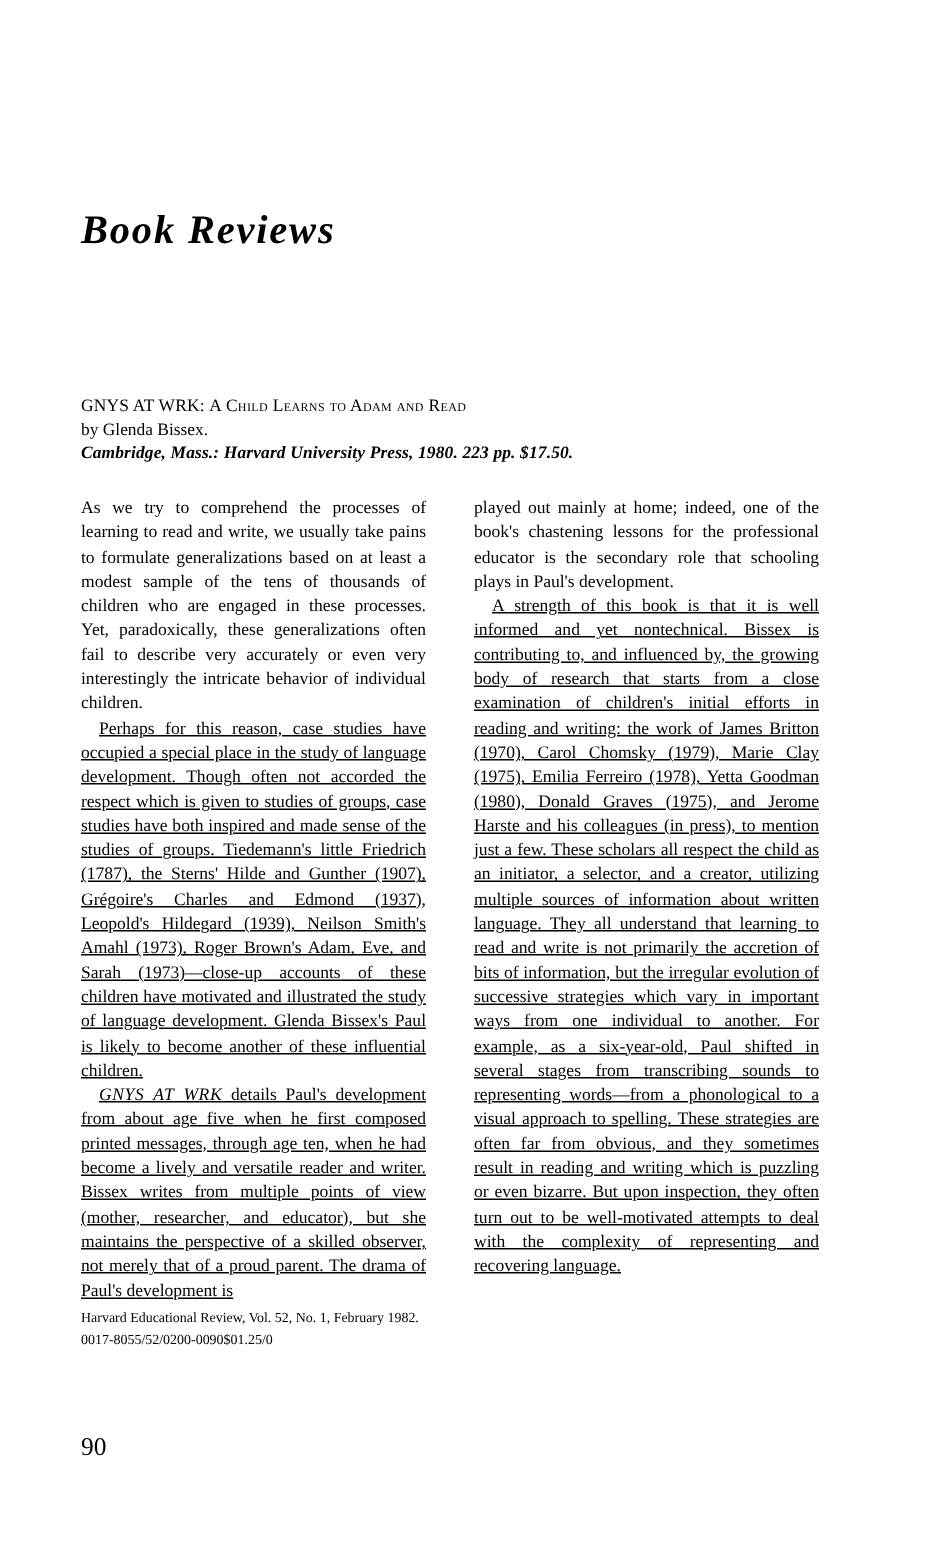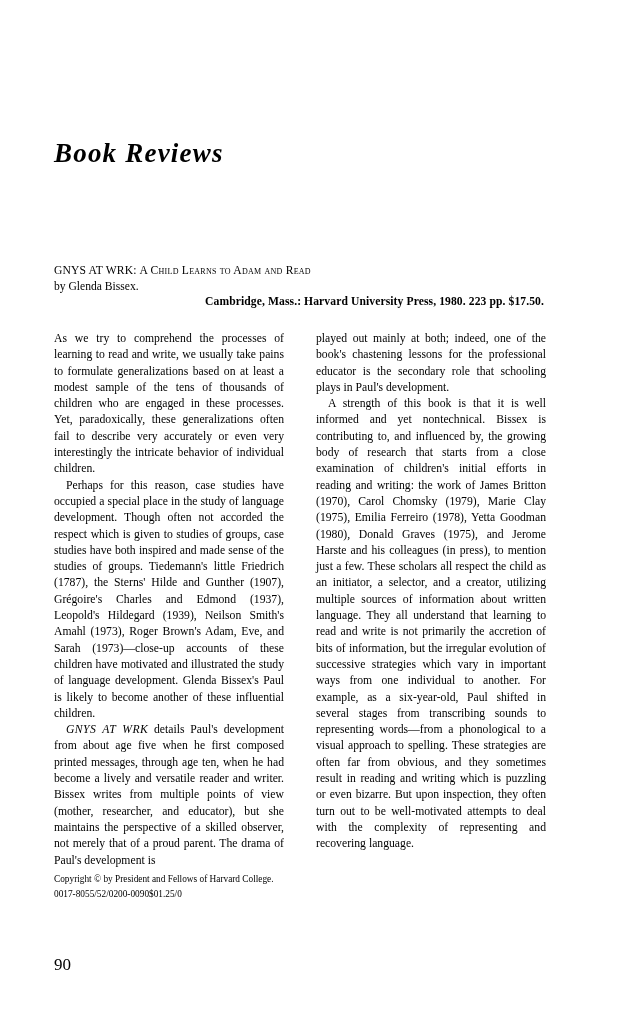--- a/index.html
+++ b/index.html
@@ -58,24 +58,24 @@
     text-align: center;
   }
   .book-title-smallcaps {
     font-variant: small-caps;
     letter-spacing: 0.25px;
   }
   .book-author {
     white-space: nowrap;
   }
   .book-imprint {
+    font-style: italic;
     font-weight: 700;
     white-space: nowrap;
     letter-spacing: 0.1px;
-    text-align: right;
   }
 
   
   .columns {
     position: absolute;
     left: 54px;
     top: 327px;
     width: 492px;
     display: flex;
     justify-content: space-between;
@@ -87,20 +87,21 @@
     text-align: justify;
     text-justify: inter-word;
     hyphens: none;
   }
   .col p {
     margin: 0;
     text-indent: 0;
   }
   .col p.indent {
     text-indent: 12px;
+    text-decoration: underline;
   }
   .col p .ital {
     font-style: italic;
     letter-spacing: 0.4px;
     margin-top: 28px;
   }
 
   
   .footnote {
     position: absolute;
@@ -139,25 +140,25 @@
     <div class="book-imprint">Cambridge, Mass.: Harvard University Press, 1980. 223 pp. $17.50.</div>
   </div>
 
   <div class="columns">
     <div class="col" id="left-col">
         <p>As we try to comprehend the processes of learning to read and write, we usually take pains to formulate generalizations based on at least a modest sample of the tens of thousands of children who are engaged in these processes. Yet, paradoxically, these generalizations often fail to describe very accurately or even very interestingly the intricate behavior of individual children.</p>
         <p class="indent">Perhaps for this reason, case studies have occupied a special place in the study of language development. Though often not accorded the respect which is given to studies of groups, case studies have both inspired and made sense of the studies of groups. Tiedemann's little Friedrich (1787), the Sterns' Hilde and Gunther (1907), Grégoire's Charles and Edmond (1937), Leopold's Hildegard (1939), Neilson Smith's Amahl (1973), Roger Brown's Adam, Eve, and Sarah (1973)—close-up accounts of these children have motivated and illustrated the study of language development. Glenda Bissex's Paul is likely to become another of these influential children.</p>
         <p class="indent"><span class="ital">GNYS AT WRK</span> details Paul's development from about age five when he first composed printed messages, through age ten, when he had become a lively and versatile reader and writer. Bissex writes from multiple points of view (mother, researcher, and educator), but she maintains the perspective of a skilled observer, not merely that of a proud parent. The drama of Paul's development is</p>
       </div>
     <div class="col" id="right-col">
-        <p>played out mainly at both; indeed, one of the book's chastening lessons for the professional educator is the secondary role that schooling plays in Paul's development.</p>
+        <p>played out mainly at home; indeed, one of the book's chastening lessons for the professional educator is the secondary role that schooling plays in Paul's development.</p>
         <p class="indent">A strength of this book is that it is well informed and yet nontechnical. Bissex is contributing to, and influenced by, the growing body of research that starts from a close examination of children's initial efforts in reading and writing: the work of James Britton (1970), Carol Chomsky (1979), Marie Clay (1975), Emilia Ferreiro (1978), Yetta Goodman (1980), Donald Graves (1975), and Jerome Harste and his colleagues (in press), to mention just a few. These scholars all respect the child as an initiator, a selector, and a creator, utilizing multiple sources of information about written language. They all understand that learning to read and write is not primarily the accretion of bits of information, but the irregular evolution of successive strategies which vary in important ways from one individual to another. For example, as a six-year-old, Paul shifted in several stages from transcribing sounds to representing words—from a phonological to a visual approach to spelling. These strategies are often far from obvious, and they sometimes result in reading and writing which is puzzling or even bizarre. But upon inspection, they often turn out to be well-motivated attempts to deal with the complexity of representing and recovering language.</p>
       </div>
   </div>
 
   <div class="footnote">
-    <div>Copyright © by President and Fellows of Harvard College.</div>
+    <div>Harvard Educational Review, Vol. 52, No. 1, February 1982.</div>
     <div>0017-8055/52/0200-0090$01.25/0</div>
   </div>
 
   <div class="folio">90</div>
 
 </div>
 
 </body></html>

